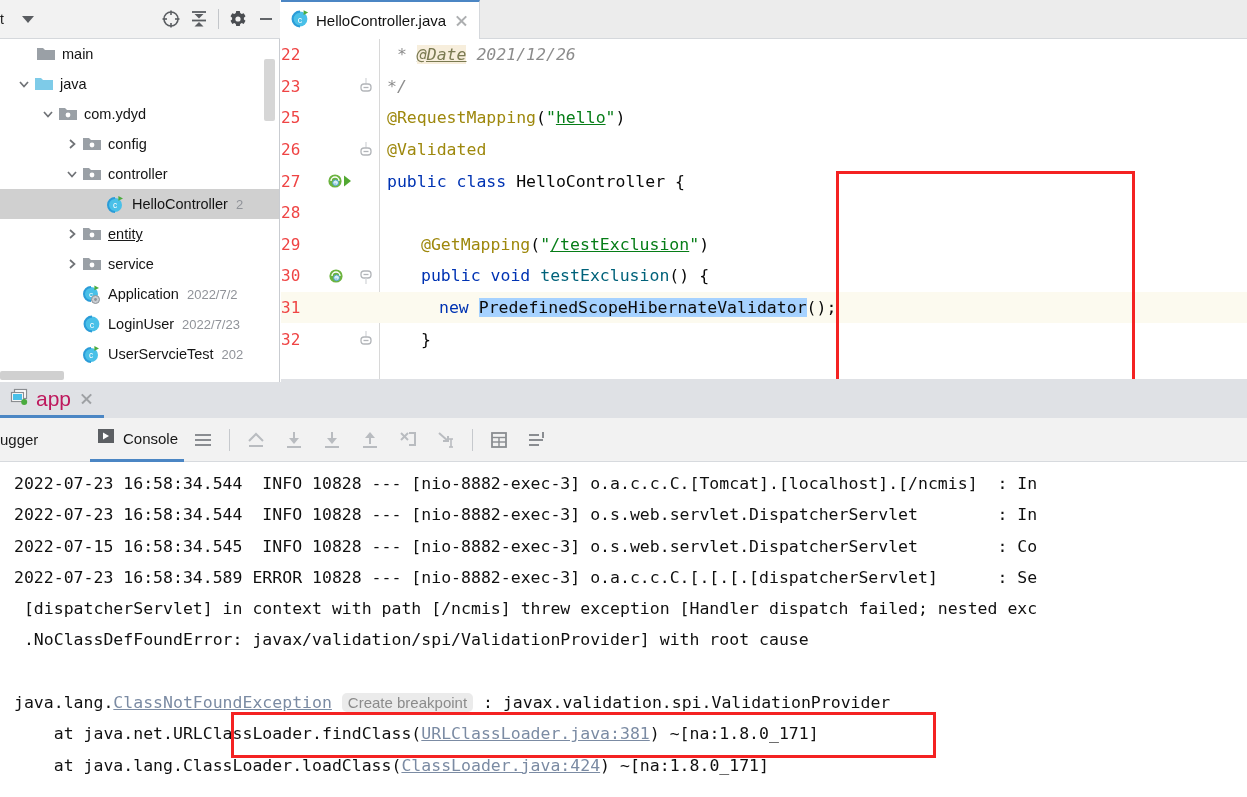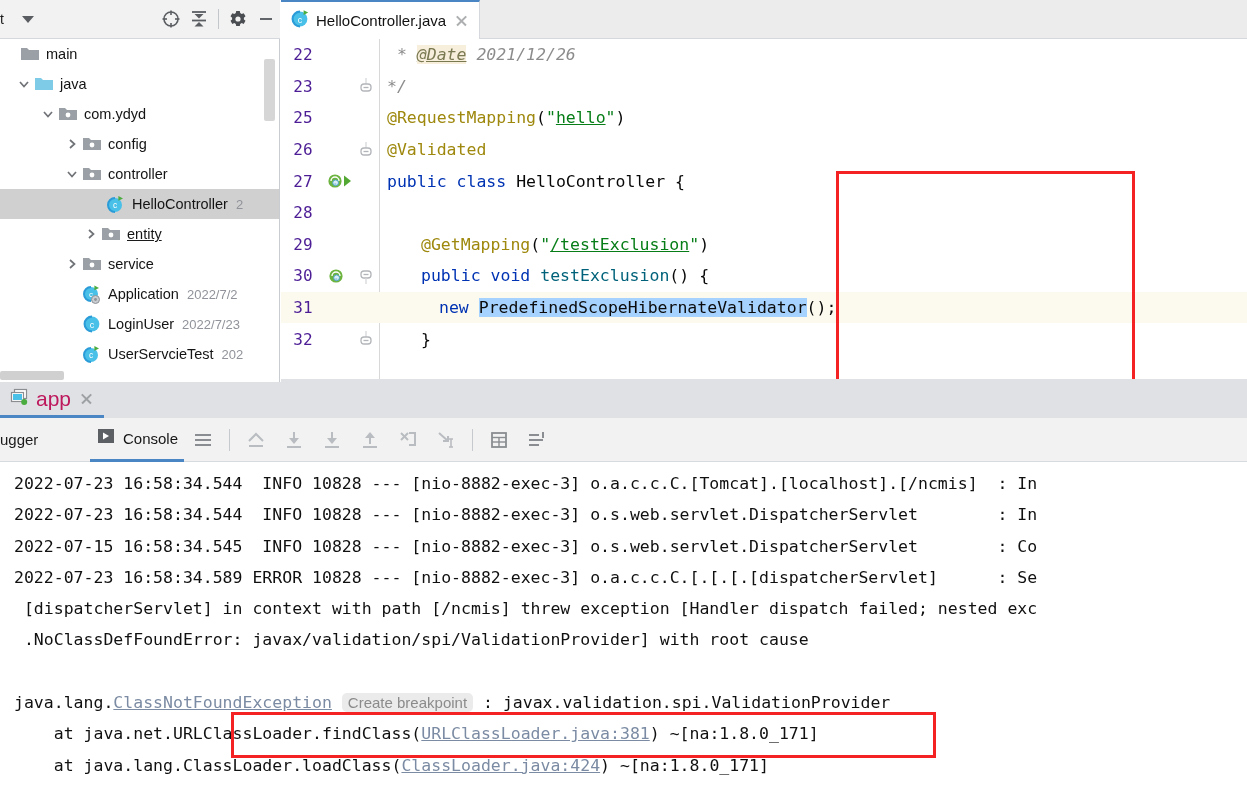--- a/index.html
+++ b/index.html
@@ -148,22 +148,22 @@
   }
   .code-line {
     position: relative;
     height: 31.6px;
     display: flex; align-items: center;
     white-space: pre;
   }
   .code-line.hl { background: #fcfaef; }
   .lnum {
     width: 46px; flex: 0 0 46px;
-    text-align: center;
-    font-size: 16px; color: #4c1d95;
+    text-align: left;
+    font-size: 16px; color: #ef4444;
     font-family: "DejaVu Sans Mono", "Liberation Mono", monospace;
     padding-right: 2px;
   }
   .gut-run { width: 26px; flex: 0 0 26px; display: flex; align-items: center; justify-content: center; }
   .gut-fold { width: 26px; flex: 0 0 26px; display: flex; align-items: center; justify-content: center; }
   .ctext {
     font-size: 16.5px;
     letter-spacing: 0px;
     font-family: "DejaVu Sans Mono", "Liberation Mono", monospace;
     color: #0b0b0b;
@@ -318,21 +318,21 @@
 
         <div class="tb-icon">
           <svg width="20" height="20" viewBox="0 0 20 20">
             <line x1="4" y1="10" x2="16" y2="10" stroke="#5a5d61" stroke-width="1.9"></line>
           </svg>
         </div>
       </div>
 
       <div id="tree">
         <div id="tree-rows">
-            <div class="tree-row" style="padding-left: 0px;">
+            <div class="tree-row" style="padding-left: 16px;">
               <span class="tw"></span>
               <span class="tree-icon">
                 <svg width="20" height="16" viewBox="0 0 20 16">
                   <path fill="#9aa0a6" d="M1 2h6l2 2h10v10H1z"></path>
                 </svg>
               </span>
               <span class="tree-label">main</span>
             </div>
             <div class="tree-row" style="padding-left: 14px;">
               <span class="tw">
@@ -395,21 +395,21 @@
                 <svg width="20" height="20" viewBox="0 0 20 20">
                   <circle cx="9" cy="11" r="7" fill="#49c0e8"></circle>
                   <path d="M9 4a7 7 0 0 0 0 14" fill="none" stroke="#2b9cd8" stroke-width="2"></path>
                   <text x="9" y="14.3" font-size="8.5" fill="#ffffff" text-anchor="middle" font-family="Liberation Sans, sans-serif">c</text>
                   <polygon points="12.4,2 17,4.4 12.4,6.8" fill="#4aab3e"></polygon>
                 </svg>
               </span>
               <span class="tree-label">HelloController</span>
               <span class="tree-time">2</span>
             </div>
-            <div class="tree-row" style="padding-left: 81px; text-decoration: underline;">
+            <div class="tree-row" style="padding-left: 62px; text-decoration: underline;">
               <span class="tw">
                 <svg width="14" height="14" viewBox="0 0 14 14">
                   <polyline points="5,3 9.5,7 5,11" fill="none" stroke="#6f7276" stroke-width="1.7"></polyline>
                 </svg>
               </span>
               <span class="tree-icon">
                 <svg width="20" height="16" viewBox="0 0 20 16">
                   <path fill="#9aa0a6" d="M1 2h6l2 2h10v10H1z"></path>
                   <circle cx="10" cy="9" r="2.4" fill="#ffffff"></circle>
                 </svg>

